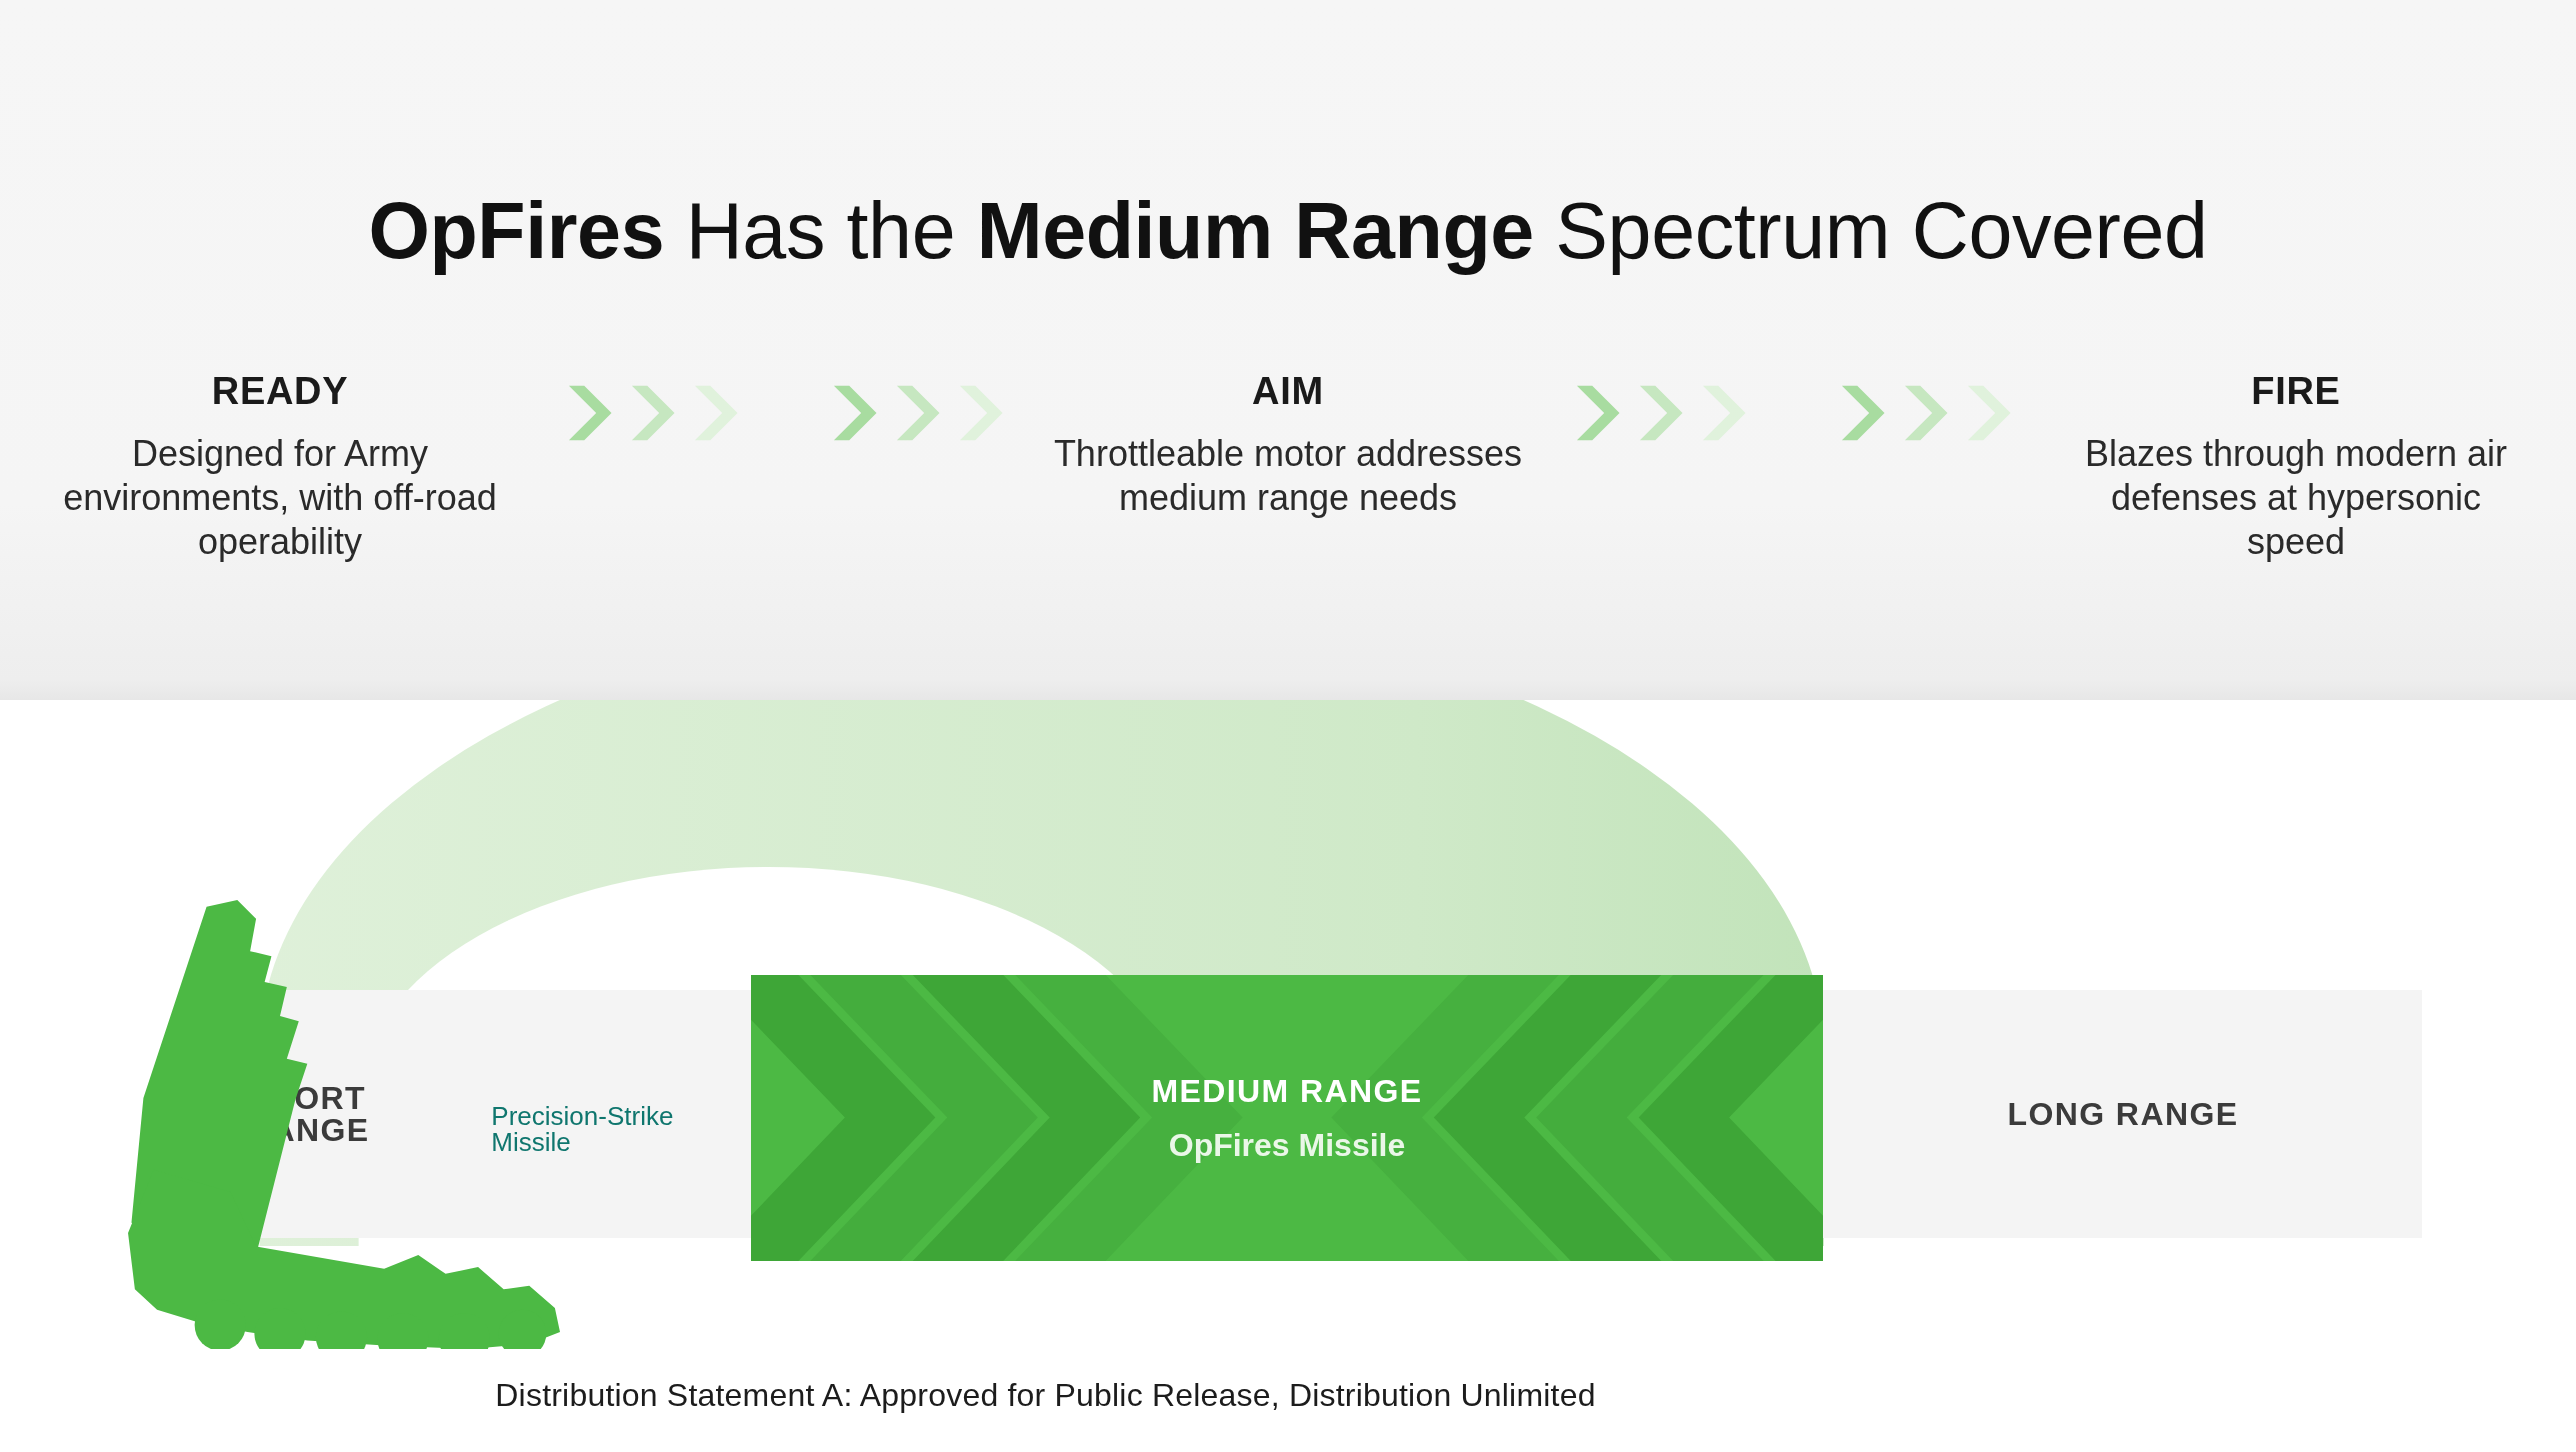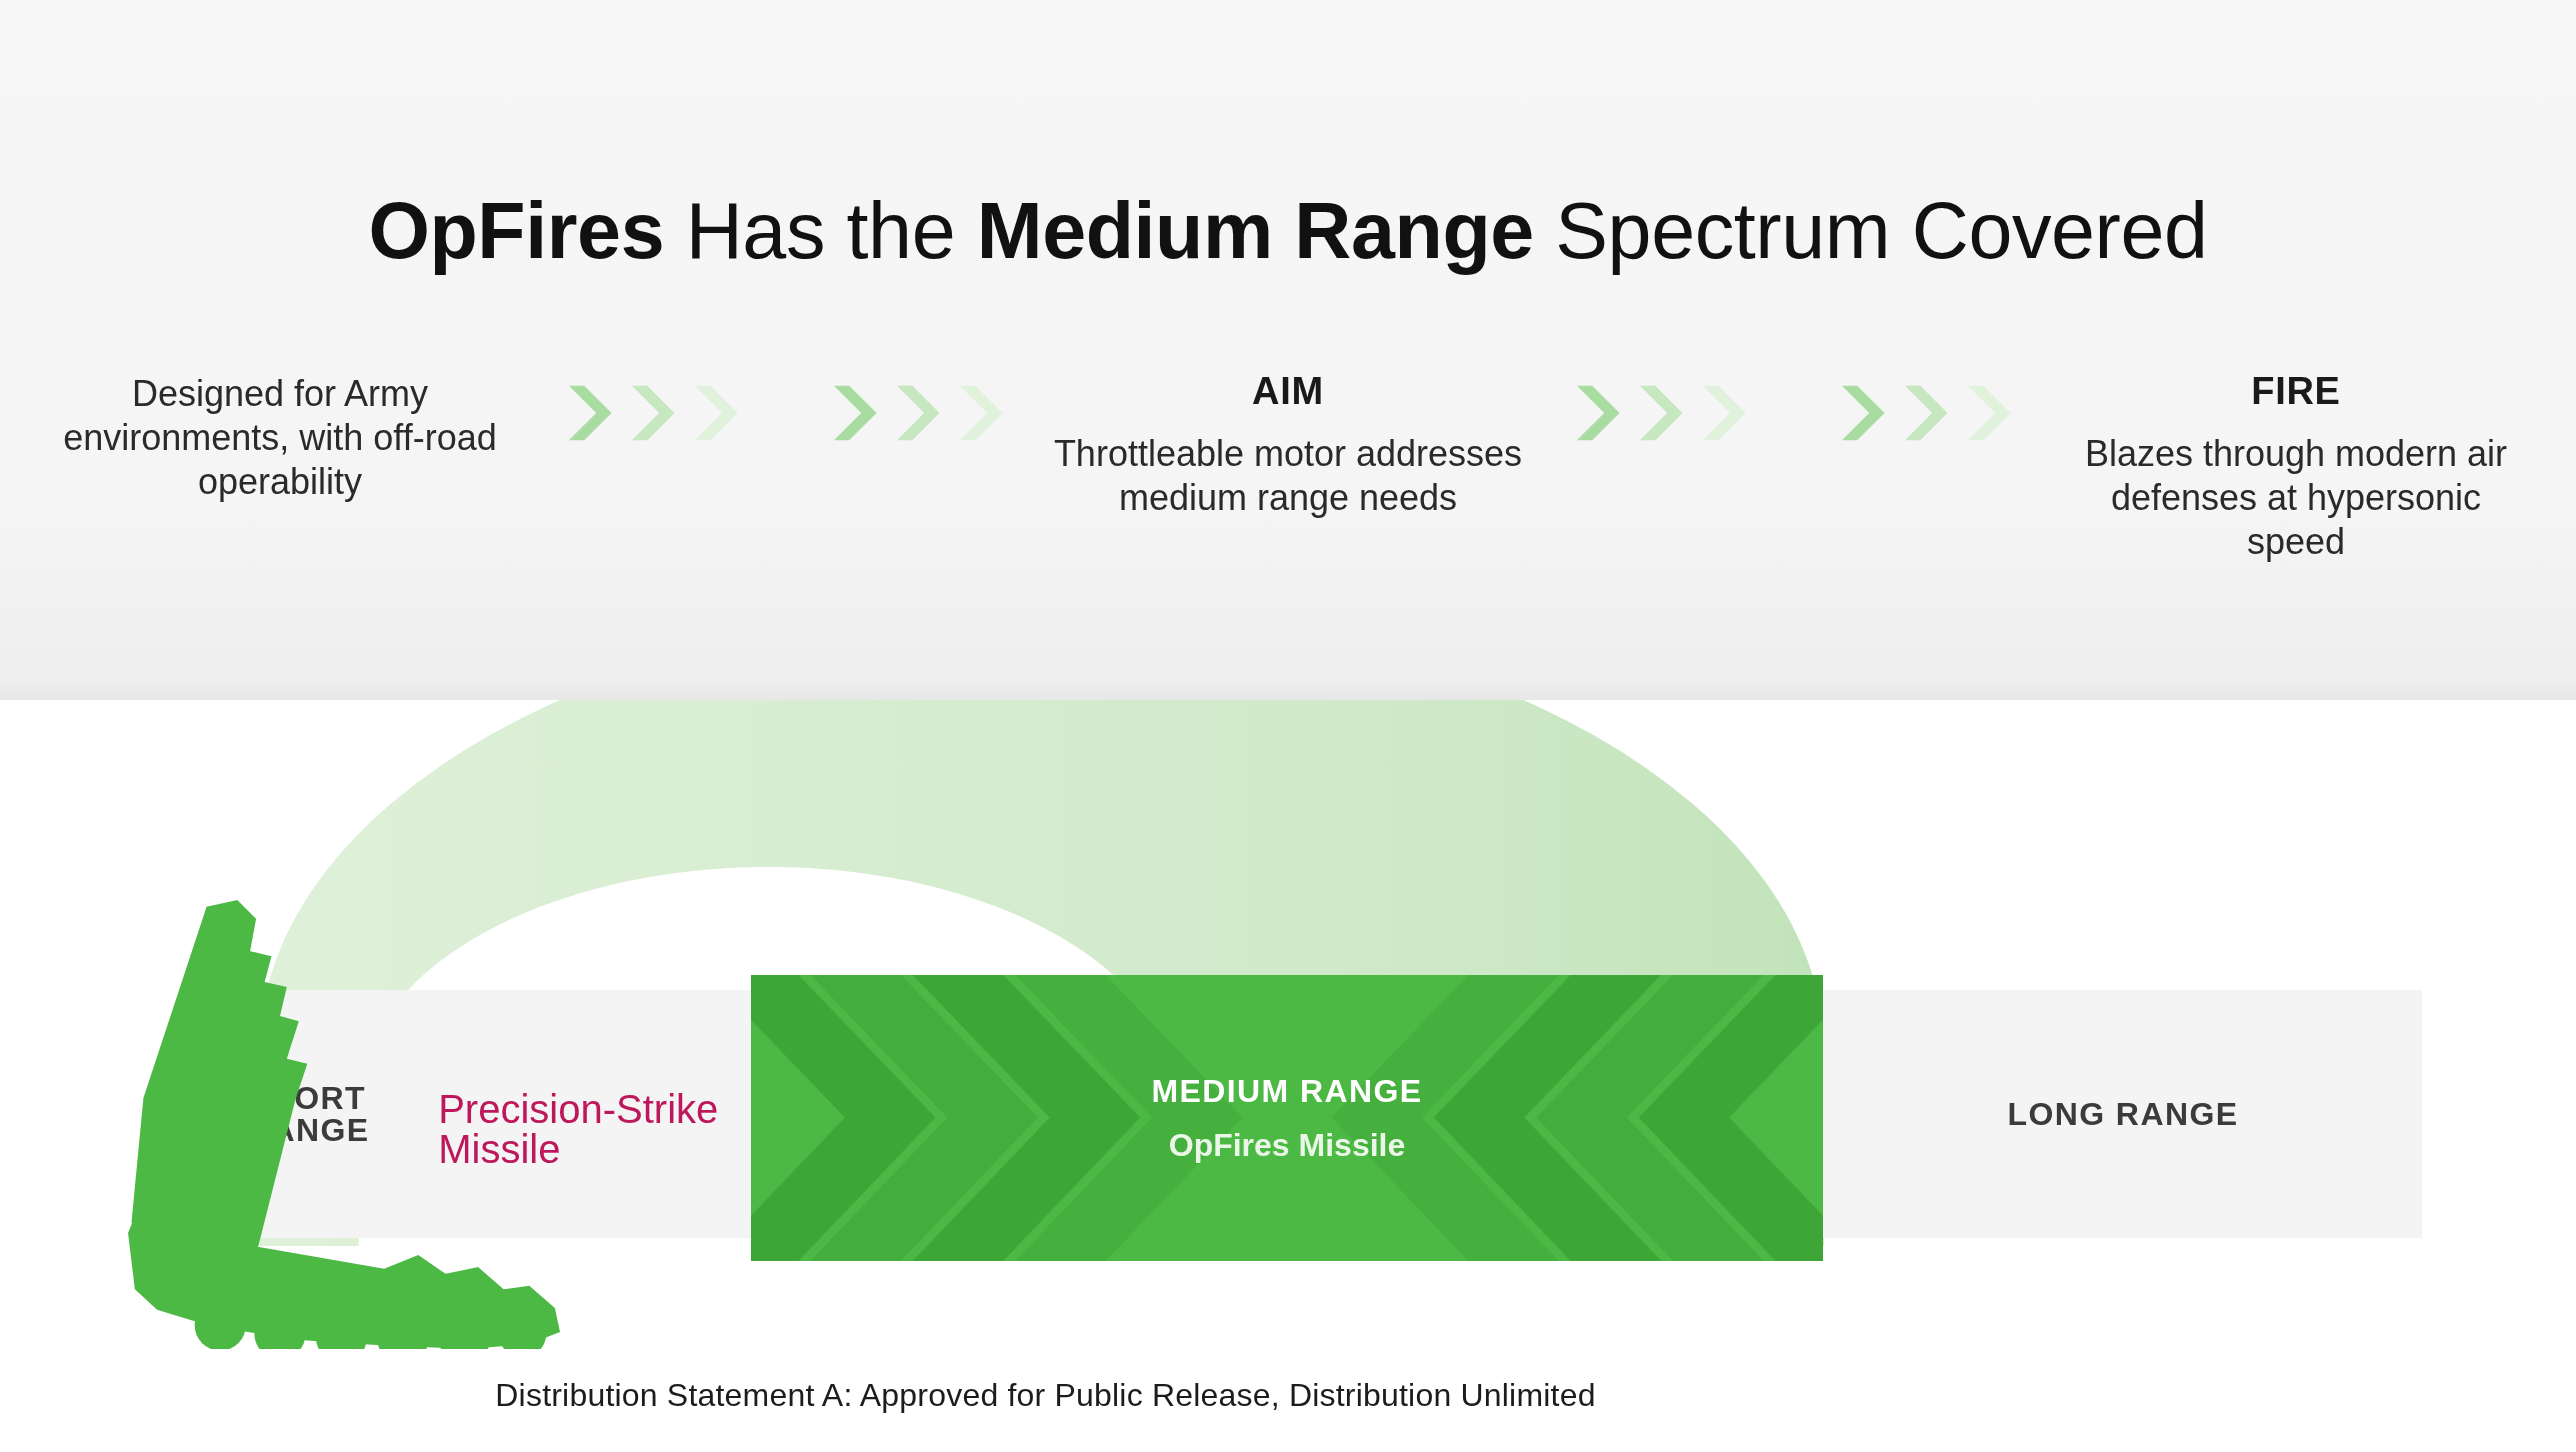--- a/index.html
+++ b/index.html
@@ -65,21 +65,21 @@
     position:absolute;left:247px;top:290px;width:2175px;height:248px;
     background:#f4f4f4;
   }
   .range-seg{
     position:absolute;top:0;height:248px;
     display:flex;align-items:center;justify-content:center;
   }
   .seg-short{left:0;width:505px;}
   .seg-long{left:1577px;width:598px;}
   .seg-title{font-size:32px;font-weight:700;letter-spacing:1.4px;color:#3b3b3b;line-height:1;}
-  .seg-sub{font-size:40px;font-weight:300;color:#be185d;line-height:1;margin-top:29px;}
+  .seg-sub{font-size:26px;font-weight:300;color:#0f766e;line-height:1;margin-top:29px;}
 
   .medium-band{
     position:absolute;left:751px;top:275px;width:1072px;height:286px;
     background:#4cb944;overflow:hidden;
   }
   .band-chevrons{position:absolute;inset:0;}
   .band-text{
     position:absolute;inset:0;display:flex;flex-direction:column;
     align-items:center;justify-content:center;
   }
@@ -101,20 +101,21 @@
 
   <div class="top-panel">
 
     <div class="title">
       <b>OpFires</b><span> Has the </span><b>Medium Range</b><span> Spectrum Covered</span>
     </div>
 
     <div class="steps">
 
       <div class="step">
+        <div class="step-title">READY</div>
         <div class="step-desc">Designed for Army environments, with off-road operability</div>
       </div>
 
       <div class="chev-group">
         <span class="chev">
           <svg viewBox="0 0 62 68">
               <path d="M8 2 L40 34 L8 66 L26 66 L58 34 L26 2 Z" fill="#a8dca0"></path>
             </svg>
         </span>
         <span class="chev">

